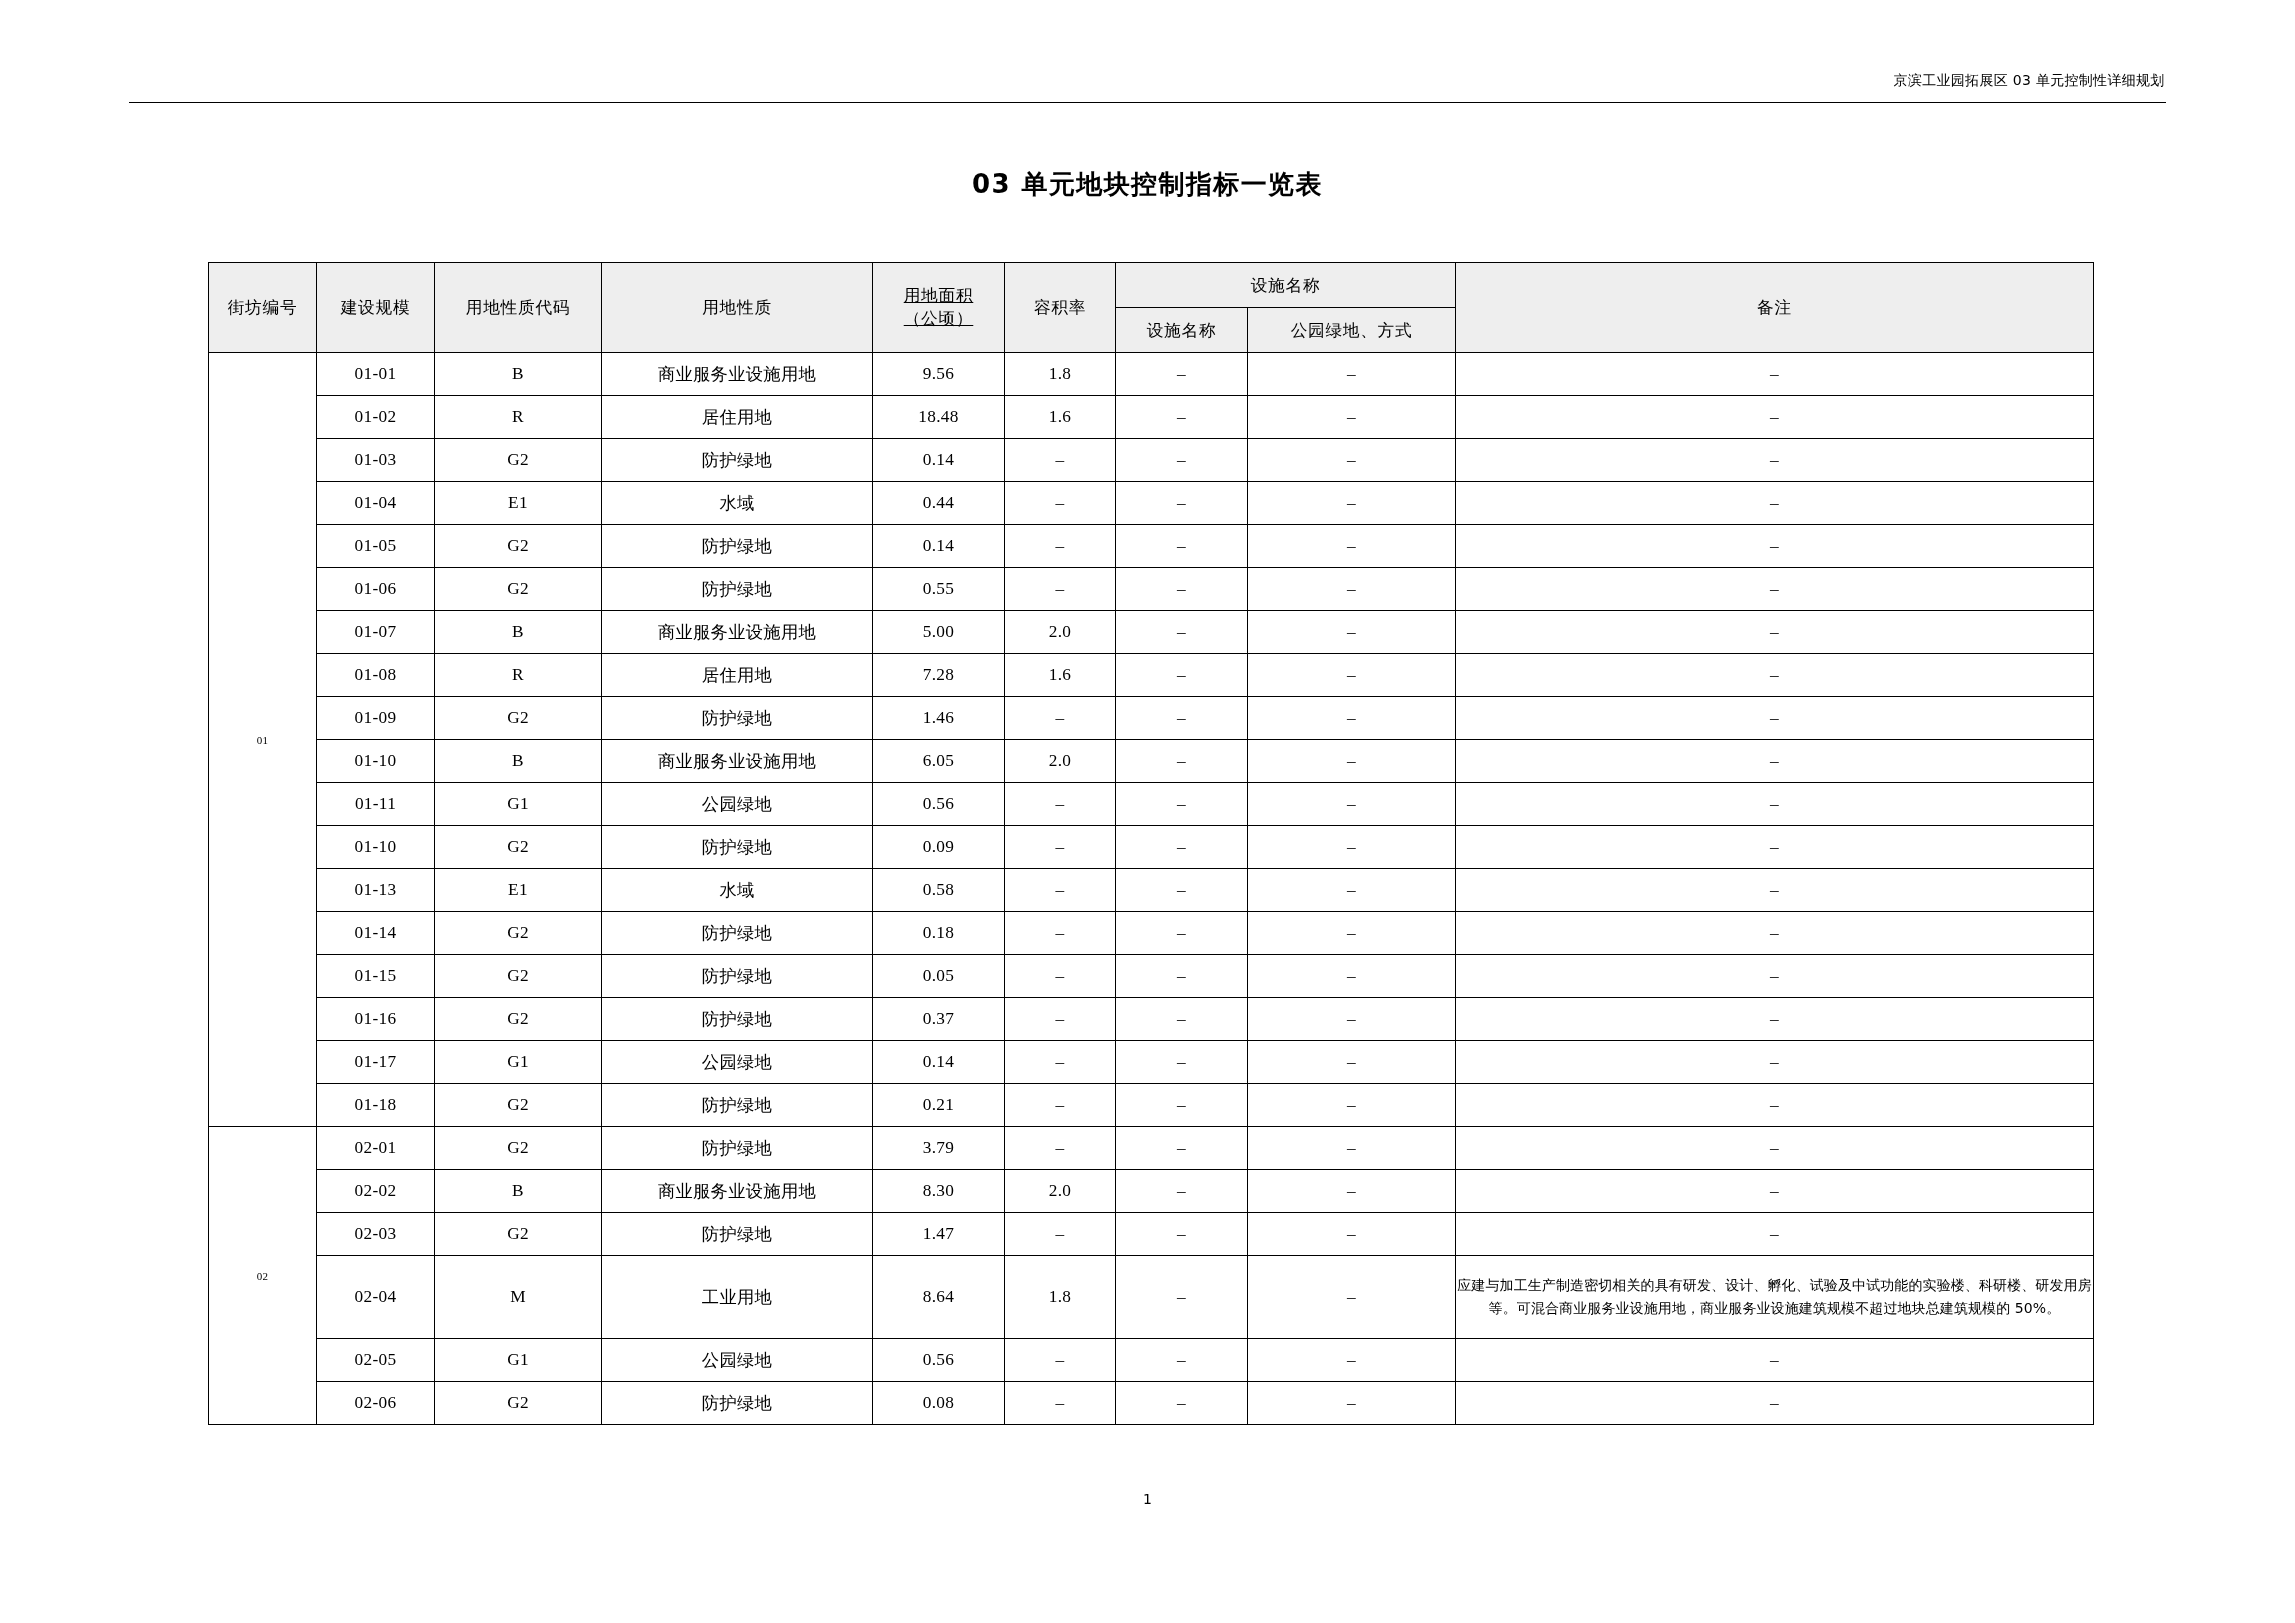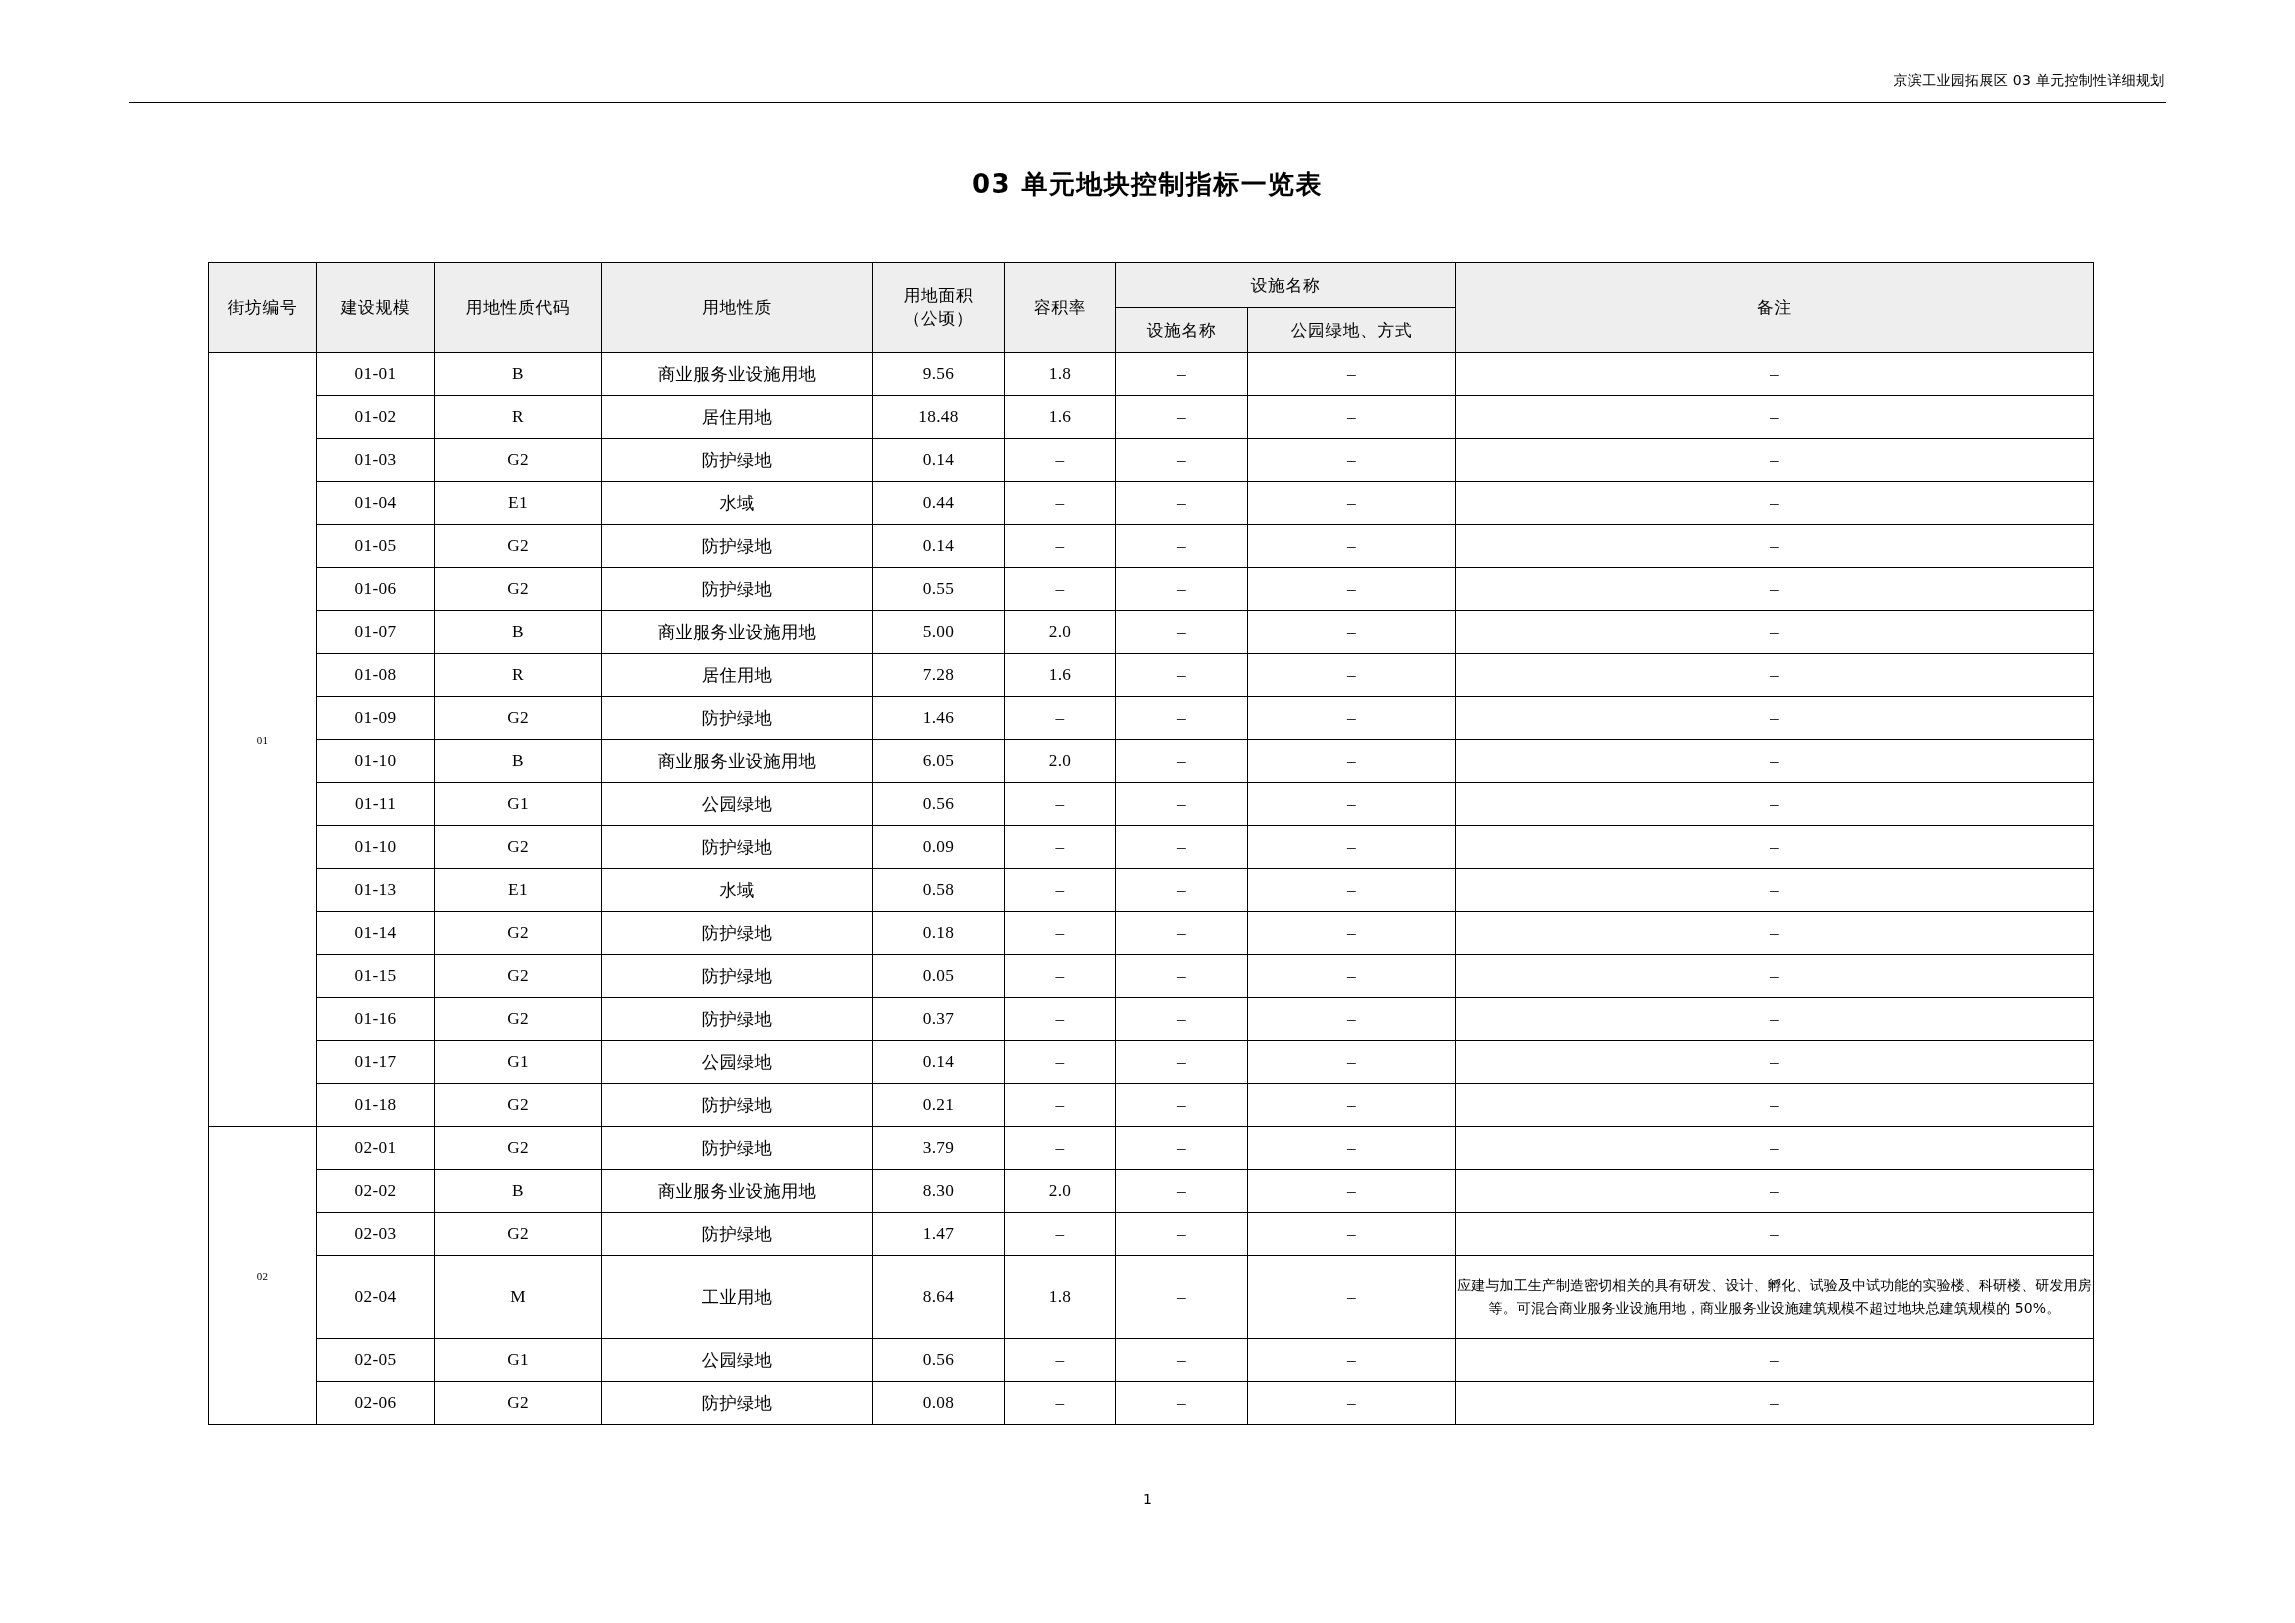--- a/index.html
+++ b/index.html
@@ -76,20 +76,21 @@
     background: #eeeeee;
     font-size: 16.7px;
     letter-spacing: 0.7px;
     height: 44px;
   }
   thead th.tall {
     height: 89px;
   }
   .h-two-line {
     line-height: 1.35;
+    text-decoration: underline;
   }
   tbody td {
     height: 42px;
     font-size: 17.3px;
     letter-spacing: 0.3px;
   }
   td.dash {
     font-size: 17.3px;
   }
   td.street {

